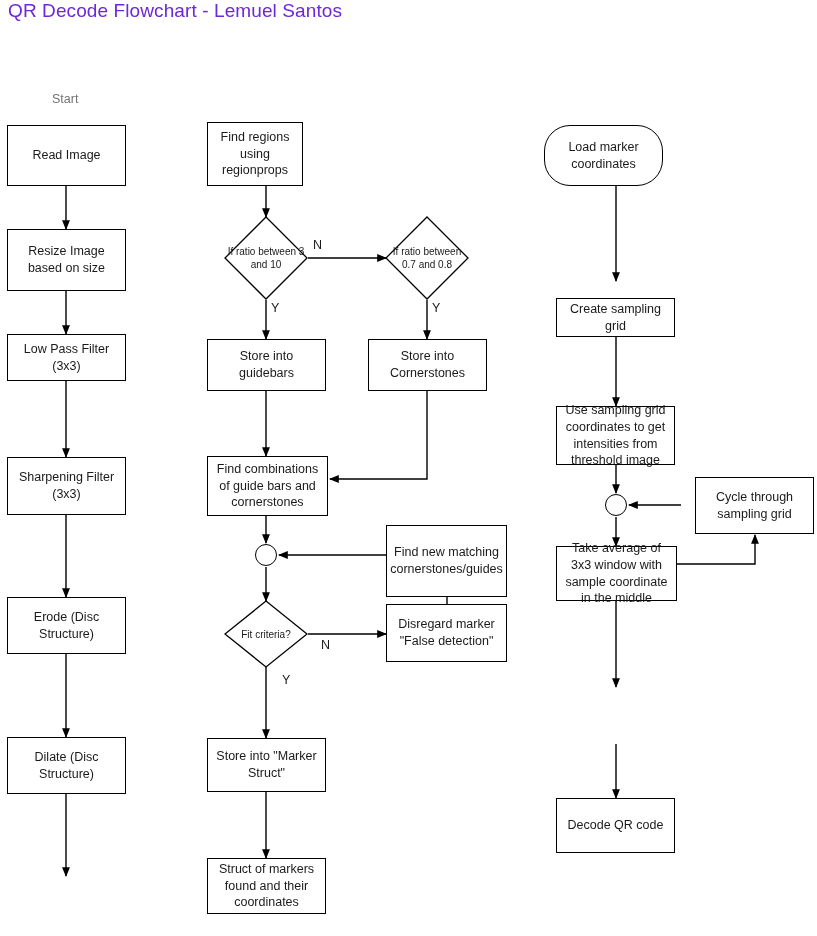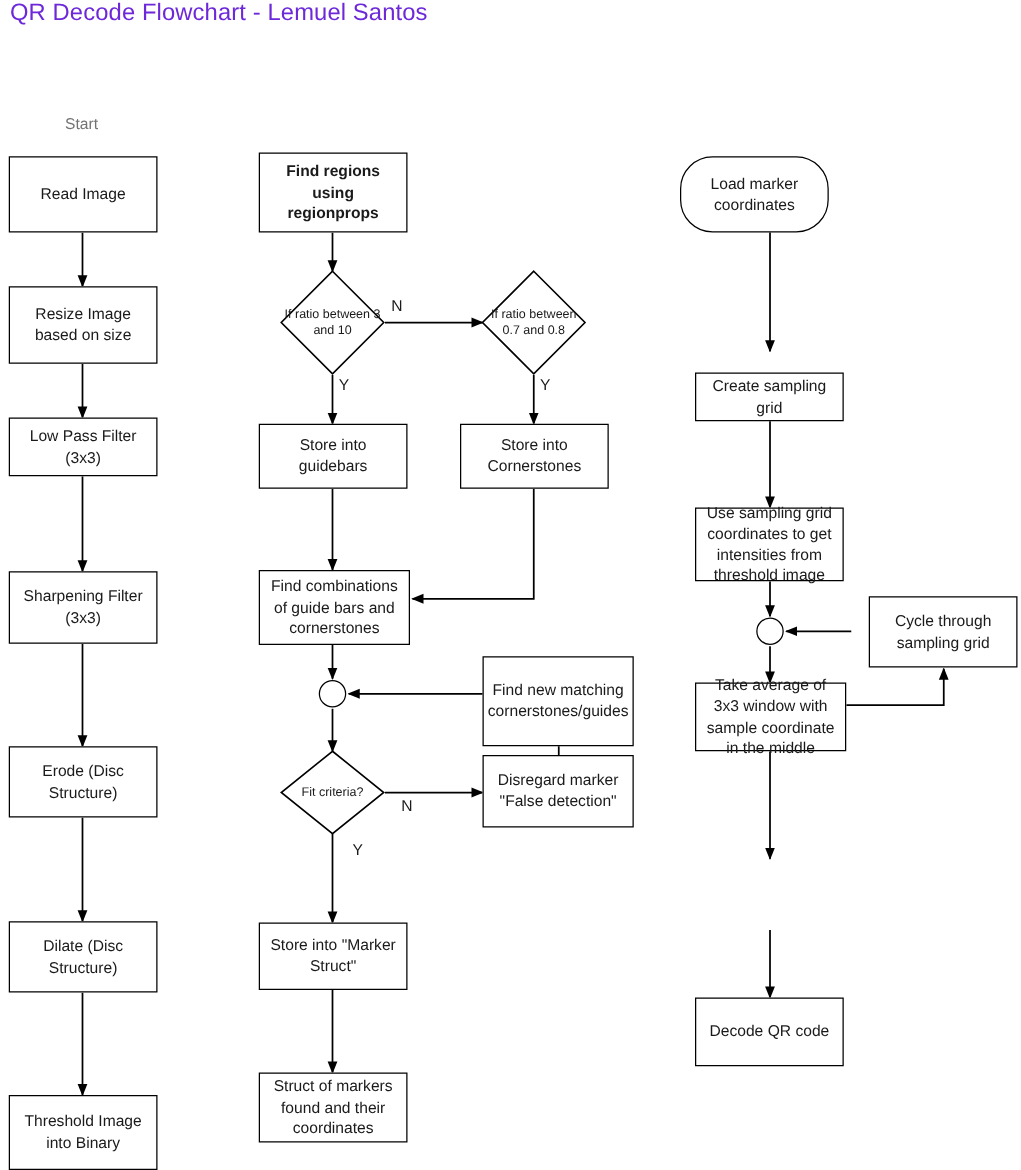--- a/index.html
+++ b/index.html
@@ -153,25 +153,22 @@
   </div>
 
   <div class="node box" style="left:7px; top:597px; width:119px; height:57px;">
     <span>Erode (Disc Structure)</span>
   </div>
 
   <div class="node box" style="left:7px; top:737px; width:119px; height:57px;">
     <span>Dilate (Disc Structure)</span>
   </div>
 
-  <div class="node box" style="left:7px; top:876px; width:119px; height:60px;">
-    <span>Threshold Image into Binary</span>
-  </div>
-
-  <div class="node box" style="left:207px; top:122px; width:119px; height:64px;font-weight:bold;">
+
+  <div class="node box" style="left:207px; top:122px; width:96px; height:64px;">
     <span>Find regions using regionprops</span>
   </div>
 
   <div class="node diamond" style="left:224px; top:216px; width:84px; height:84px;">
     <svg class="dia-shape" viewBox="0 0 84 84">
       <polygon points="42,1 83,42 42,83 1,42" fill="#ffffff" stroke="#000000" stroke-width="1.3"></polygon>
     </svg>
     <span class="dia-label">If ratio between 3 and 10</span>
   </div>
 

